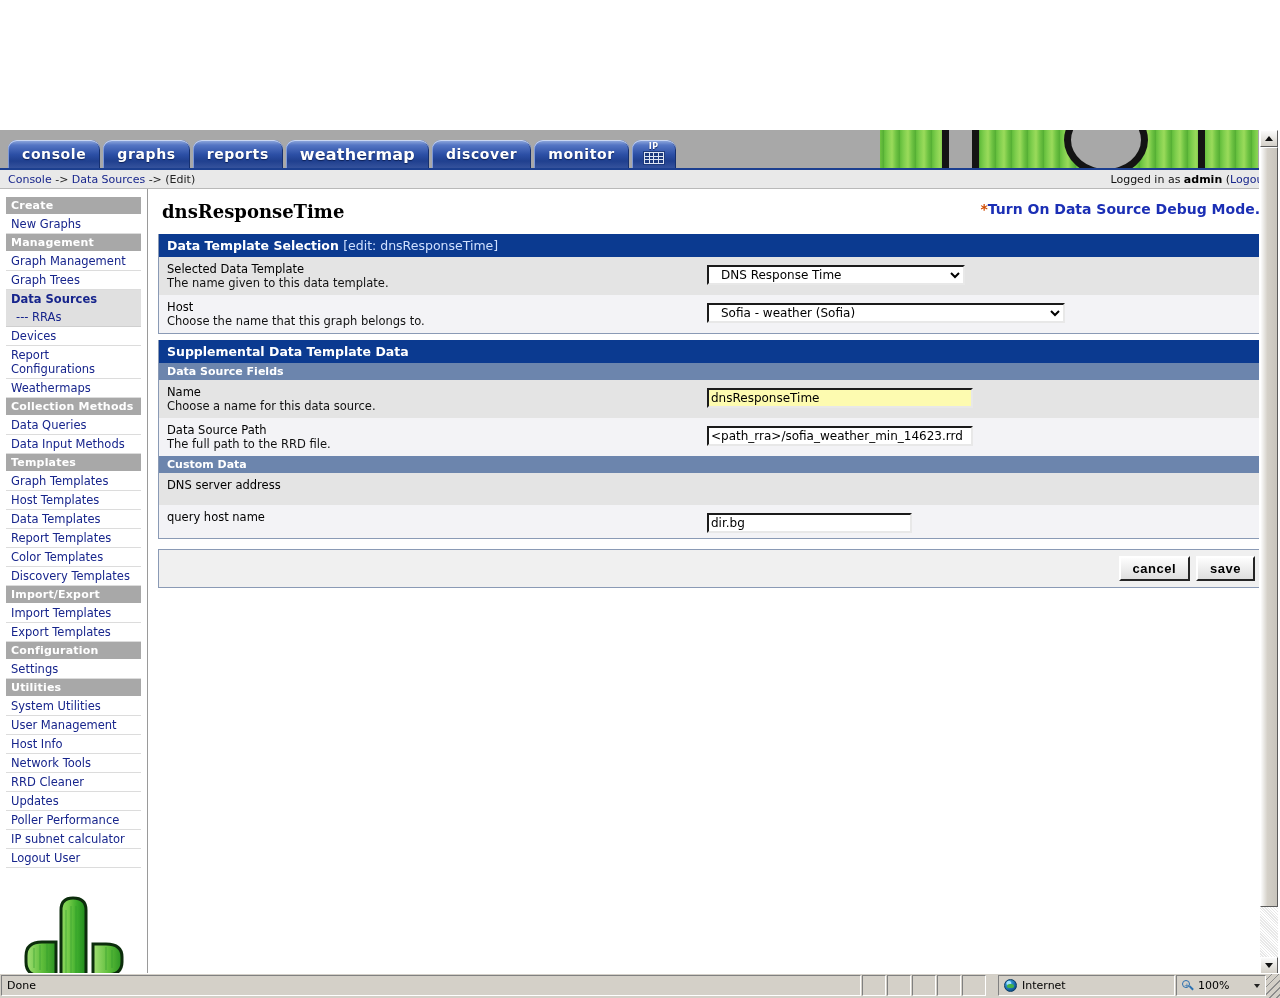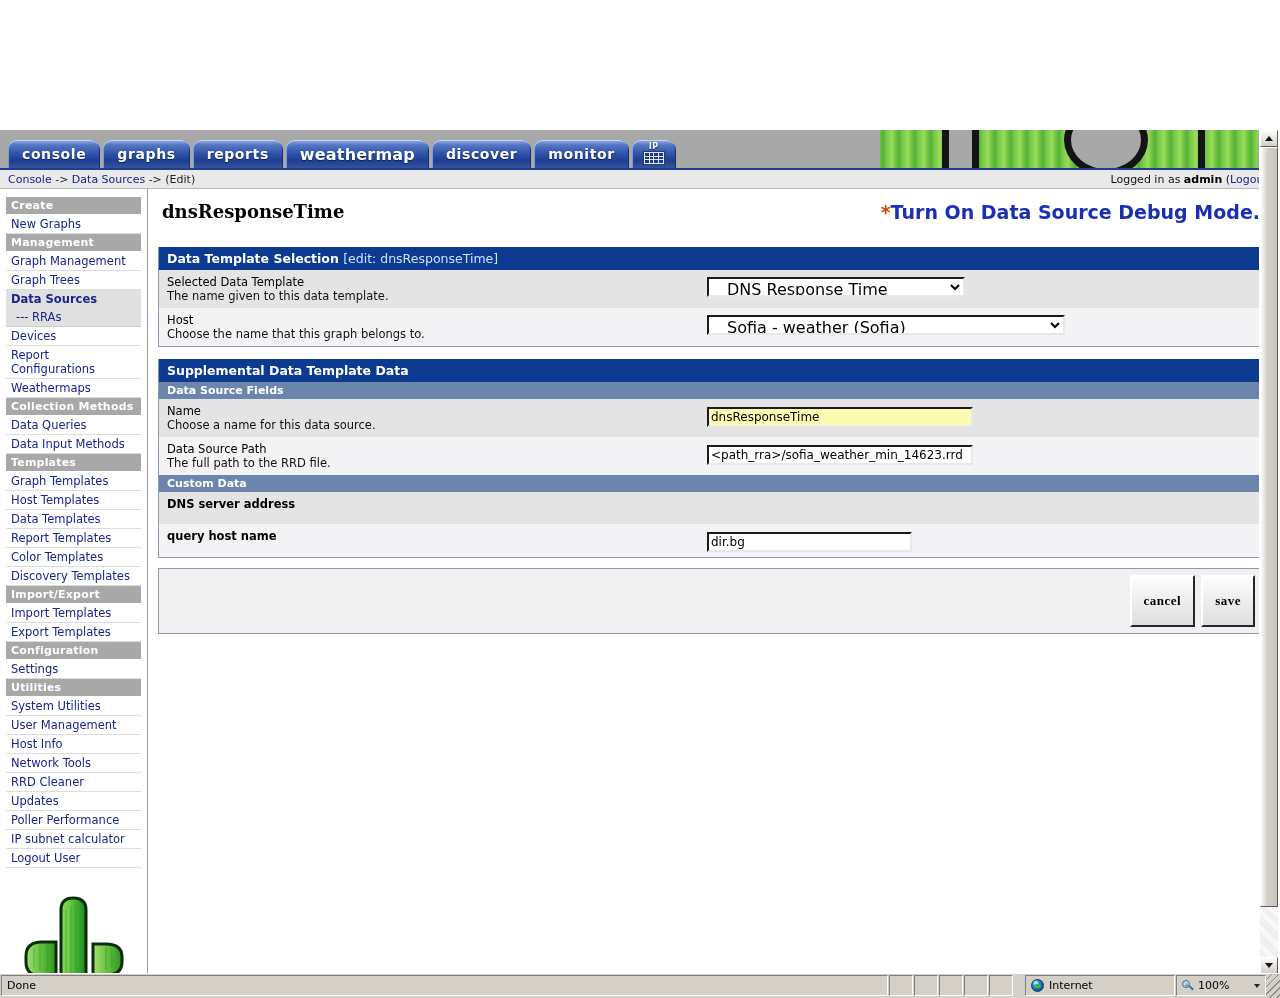--- a/index.html
+++ b/index.html
@@ -158,32 +158,31 @@
   }
   .page-head {
     display: flex; align-items: flex-start; justify-content: space-between;
     padding: 2px 4px 12px 4px;
   }
   .page-title {
     font-family: "DejaVu Serif", "Liberation Serif", serif;
     font-size: 18px; font-weight: bold; color: #000000;
   }
   .debug-link {
-    font-size: 19px; font-weight: bold; color: #1b2fb5; text-decoration: none;
+    font-size: 14px; font-weight: bold; color: #1b2fb5; text-decoration: none;
     cursor: pointer;
     text-align: right;
   }
   .debug-link .star { color: #d04a00; }
 
   .panel {
     border: 1px solid #8a9ab5;
     border-top: none;
     background: #ec4899;
     margin-bottom: 6px;
-    margin-top: 12px;
   }
   .panel-head {
     background: #0b3a90;
     color: #ffffff;
     font-weight: bold;
     font-size: 12.5px;
     padding: 4px 8px;
   }
   .panel-head .sub { font-weight: normal; color: #cfe0ff; }
   .subhead {
@@ -197,68 +196,68 @@
     display: flex; align-items: flex-start;
     padding: 5px 8px;
     min-height: 22px;
   }
   .row.odd  { background: #e4e4e4; }
   .row.even { background: #f3f3f6; }
   .row .label { width: 540px; }
   .row .label .t1 { font-size: 11.5px; font-weight: normal; color: #000; }
   .row .label .t2 { font-size: 11.5px; color: #111; }
   .row .field { flex: 1; padding-top: 2px; }
-  .row.single .label .t1 { font-weight: bold; }
+  .row.single .label .t1 { font-weight: normal; }
 
   input.txt {
     font-family: "DejaVu Sans", "Liberation Sans", sans-serif;
     font-size: 12px;
     border: 2px inset #d0d0d0;
     border-top-color: #707070; border-left-color: #707070;
     border-right-color: #e8e8e8; border-bottom-color: #e8e8e8;
     background: #ffffff;
     padding: 1px 2px;
     box-sizing: border-box;
     height: 20px;
   }
   input.txt.hl { background: #fdfbb0; }
   input.w260 { width: 266px; }
   input.w205 { width: 205px; }
 
   select.sel {
     font-family: "DejaVu Sans", "Liberation Sans", sans-serif;
-    font-size: 16px;
+    font-size: 12px;
     height: 20px;
     border: 2px inset #d0d0d0;
     border-top-color: #707070; border-left-color: #707070;
     border-right-color: #e8e8e8; border-bottom-color: #e8e8e8;
     background: #ffffff;
-    padding: 0 14px;
+    padding: 0 8px;
     box-sizing: border-box;
   }
   select.w258 { width: 258px; }
   select.w358 { width: 358px; }
 
   .actionbar {
     border: 1px solid #8a9ab5;
     background: #f0f0f0;
     padding: 6px 8px;
     display: flex; justify-content: flex-end; gap: 6px;
     margin-top: 10px;
   }
   button.btn {
-    font-family: Liberation Serif, serif;
+    font-family: Liberation Sans, sans-serif;
     font-weight: bold; font-size: 13px;
     letter-spacing: .5px;
     color: #000;
     background: linear-gradient(to bottom, #fdfdfd, #dedede);
     border: 2px outset #e6e6e6;
     border-top-color: #ffffff; border-left-color: #ffffff;
     border-right-color: #7a7a7a; border-bottom-color: #7a7a7a;
-    padding: 16px 12px;
+    padding: 3px 12px;
     cursor: pointer;
   }
 
   
   .vscroll {
     position: absolute; right: 0; top: 130px;
     width: 20px; height: 844px;
     background: #ffffff;
     border-left: 1px solid #ffffff;
   }
@@ -304,21 +303,21 @@
     border-top-color: #808080; border-left-color: #808080;
     border-right-color: #ffffff; border-bottom-color: #ffffff;
     display: flex; align-items: center;
     padding: 0 5px;
     margin: 1px 0 2px 1px;
     box-sizing: border-box;
     background: #d4d0c8;
   }
   .sb-main { flex: 1; }
   .sb-sm { width: 24px; }
-  .sb-zone { width: 150px; gap: 5px; margin-left: 12px; }
+  .sb-zone { width: 177px; gap: 5px; margin-left: 12px; }
   .sb-zoom { width: 90px; gap: 4px; justify-content: flex-start; }
   .globe {
     width: 13px; height: 13px; border-radius: 50%;
     background: radial-gradient(circle at 35% 30%, #9fe0ff 0 18%, #2d8fd0 28%, #0f5a96 70%, #09406d 100%);
     border: 1px solid #0a3a63;
     box-sizing: border-box;
     position: relative;
   }
   .globe::after {
     content: ""; position: absolute; left: 2px; top: 4px; width: 7px; height: 4px;

